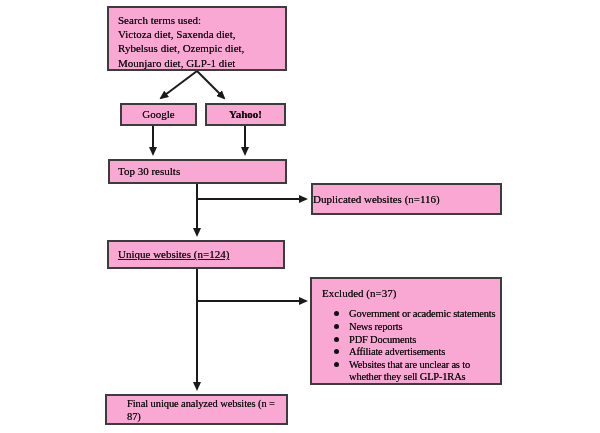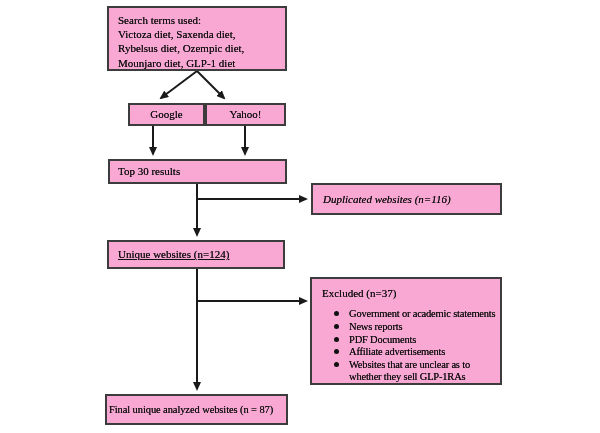--- a/index.html
+++ b/index.html
@@ -40,30 +40,30 @@
   .hcenter {
     display: flex;
     align-items: center;
     justify-content: center;
   }
   .box-search {
     left: 107px; top: 6px; width: 180px; height: 65px;
     padding: 5px 4px 0 9px;
     line-height: 14.2px;
   }
-  .box-google { left: 128px; top: 103px; width: 77px; height: 23px; justify-content: center; }
-  .box-yahoo  { left: 205px; top: 103px; width: 81px; height: 23px; }
+  .box-google { left: 120px; top: 103px; width: 77px; height: 23px; justify-content: center; }
+  .box-yahoo  { left: 205px; top: 103px; width: 81px; height: 23px; font-weight: bold; }
   .box-top20  { left: 108px; top: 159px; width: 179px; height: 25px; padding-left: 8px; }
-  .box-duplicated { left: 311px; top: 183px; width: 191px; height: 32px; padding-left: 10px; font-style: italic; }
+  .box-duplicated { left: 311px; top: 183px; width: 191px; height: 32px; padding-left: 0; }
   .box-unique { left: 107px; top: 240px; width: 178px; height: 29px; padding-left: 9px; text-decoration: underline; }
   .box-excluded {
     left: 310px; top: 277px; width: 192px; height: 108px;
     padding: 8px 4px 4px 10px;
   }
-  .box-final  { left: 105px; top: 394px; width: 183px; height: 31px; padding-left: 2px; font-size: 10.5px; letter-spacing: -0.1px; }
+  .box-final  { left: 105px; top: 394px; width: 183px; height: 31px; padding-left: 20px; font-size: 10.5px; letter-spacing: -0.1px; }
   .excluded-title {
     margin-bottom: 8px;
   }
   .excluded-list {
     list-style: none;
     margin: 0;
     padding: 0;
     font-size: 10.5px;
     letter-spacing: -0.2px;
     line-height: 11.6px;

